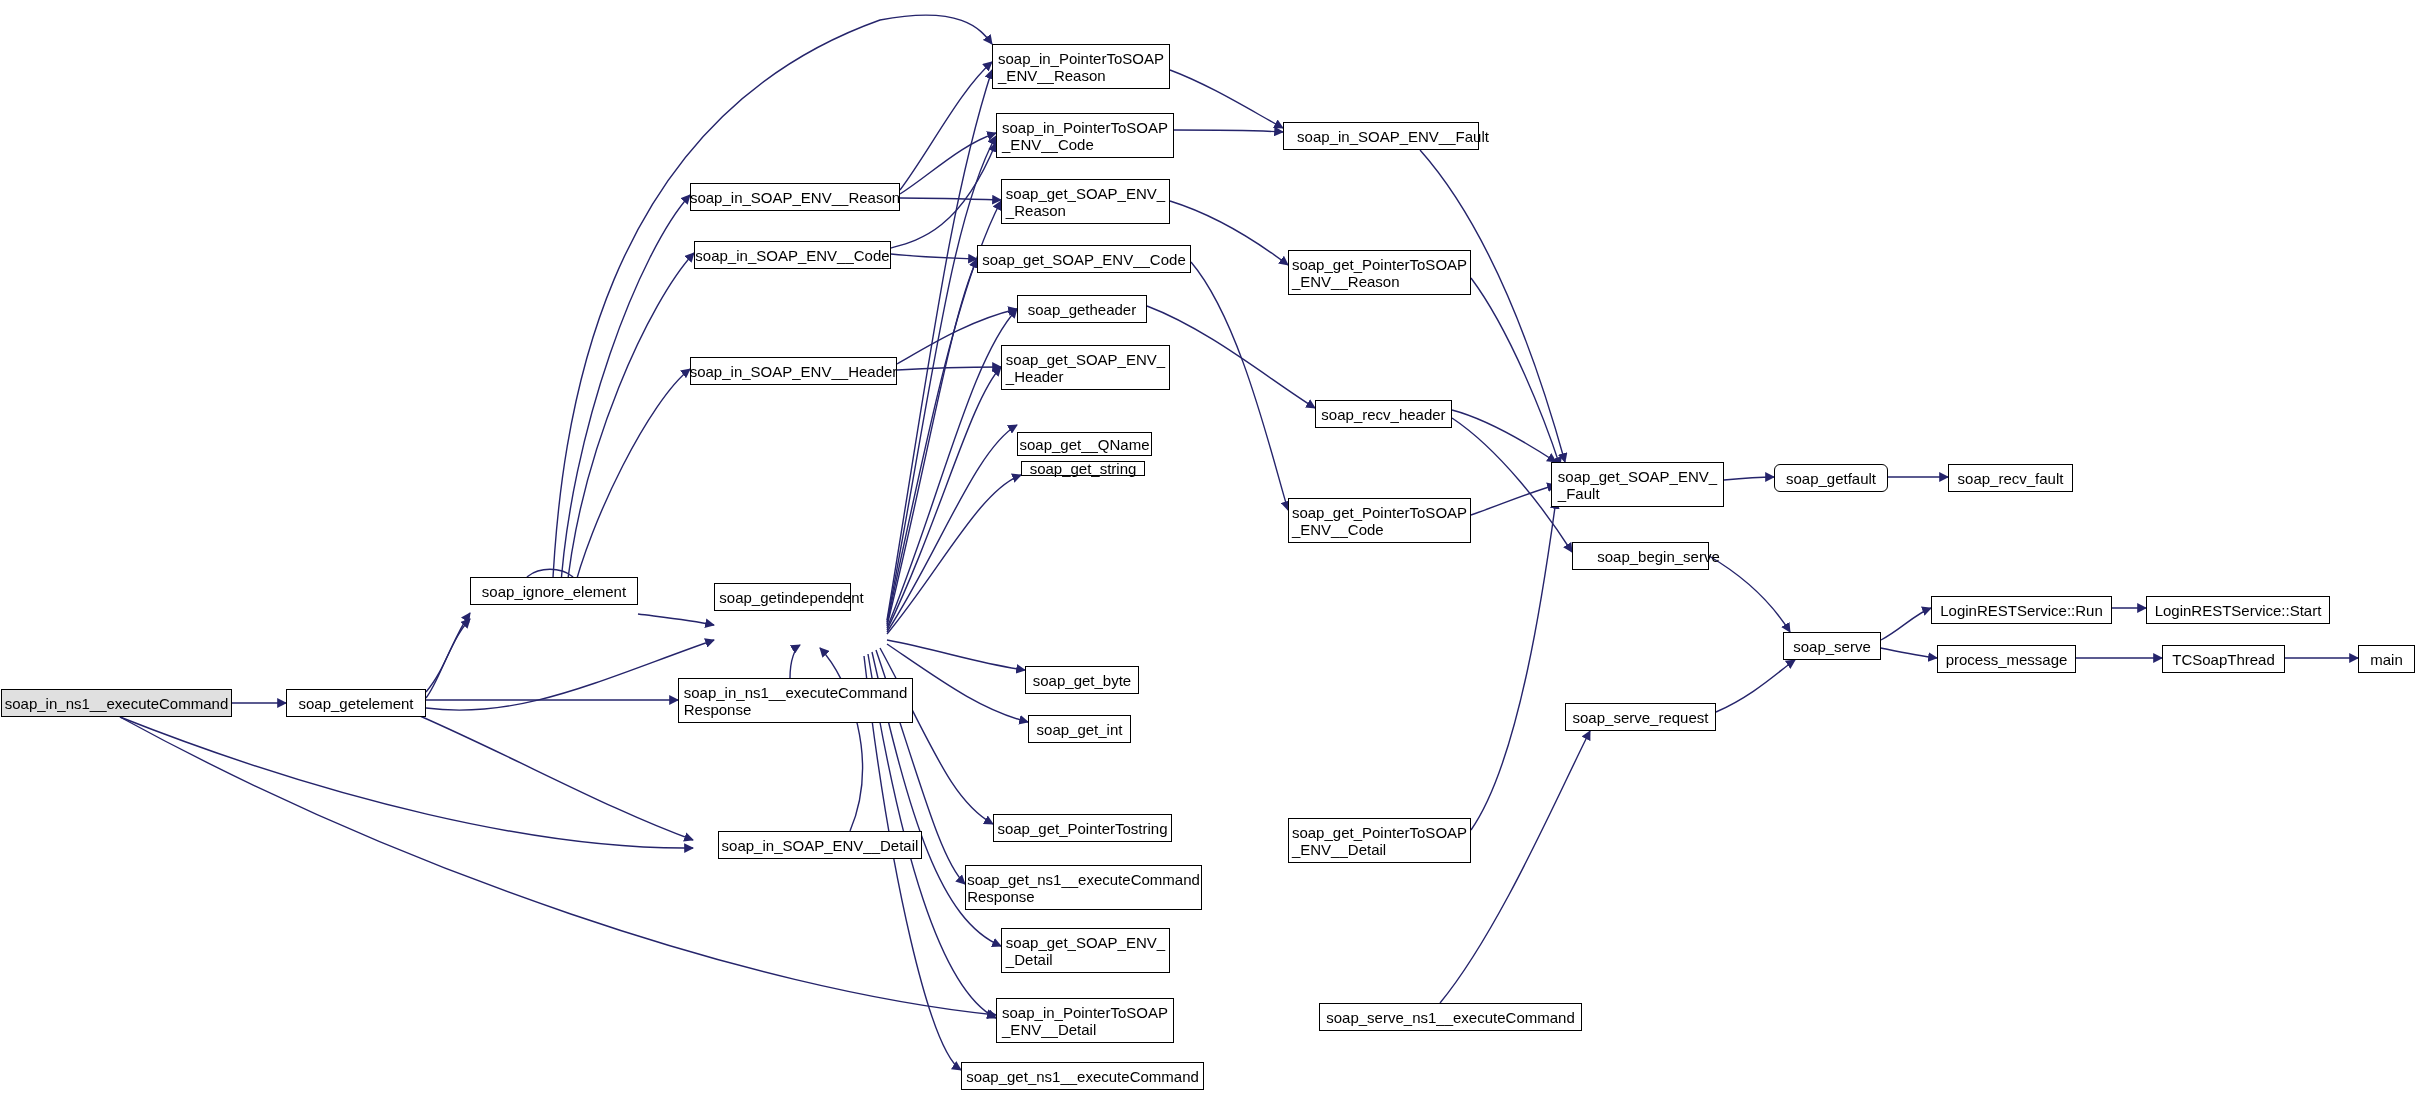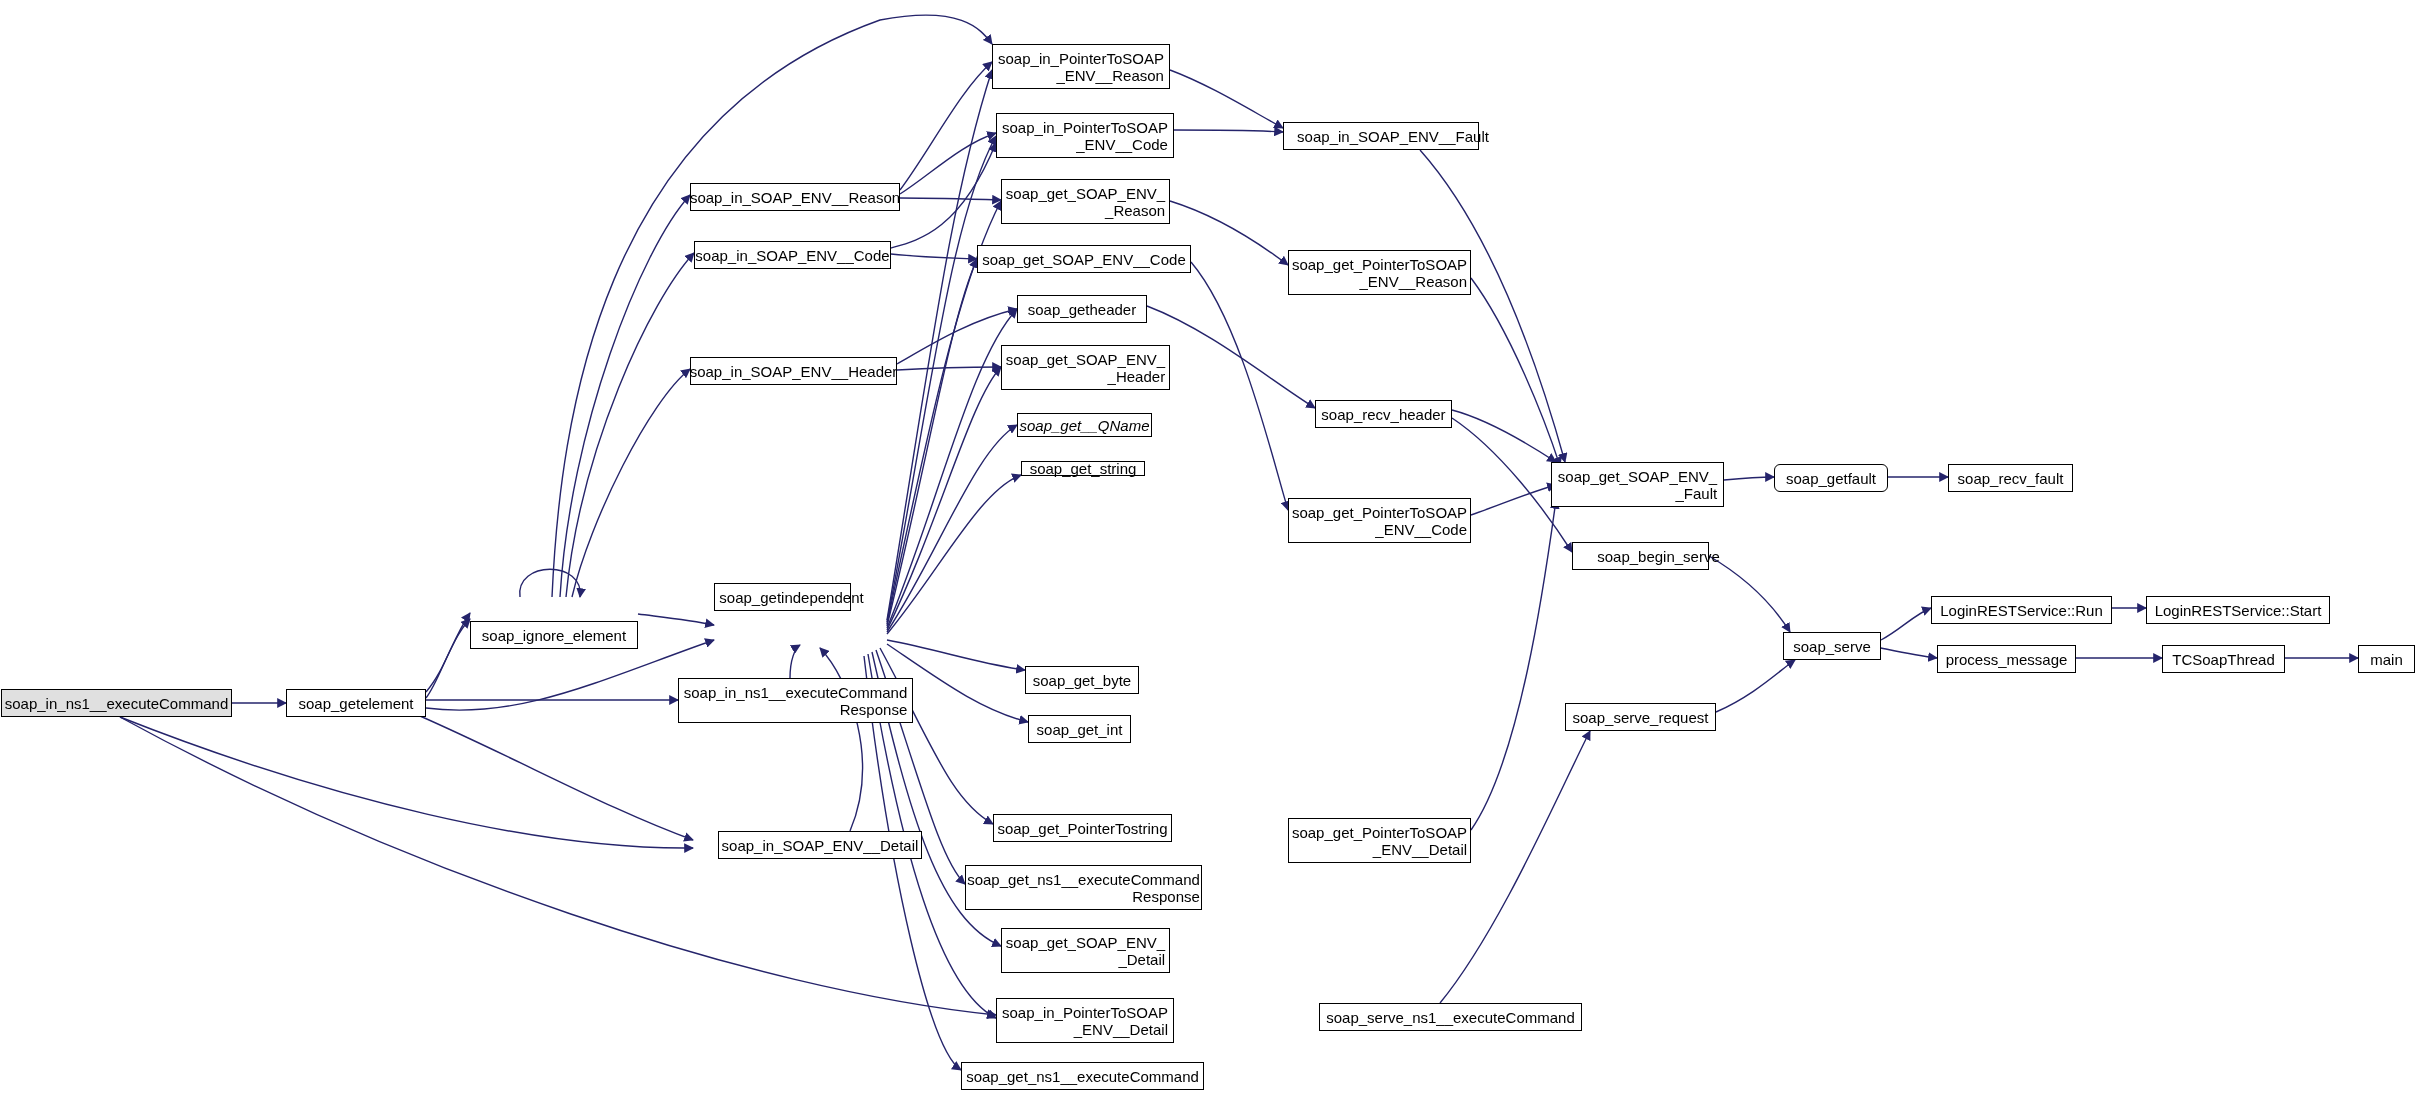--- a/index.html
+++ b/index.html
@@ -24,21 +24,21 @@
     pointer-events: none;
   }
   .node {
     position: absolute;
     box-sizing: border-box;
     border: 1px solid #000000;
     background: #ffffff;
     color: #000000;
     font-size: 15px;
     line-height: 17px;
-    text-align: right;
+    text-align: left;
     display: flex;
     align-items: center;
     justify-content: center;
     white-space: pre-line;
     letter-spacing: 0px;
     z-index: 2;
   }
 </style>
 </head>
 <body>
@@ -145,39 +145,39 @@
       <path d="M 2112 608 C 2126 608 2136 608 2146 608"></path>
 
       <path d="M 2076 658 C 2110 658 2140 658 2162 658"></path>
 
       <path d="M 2285 658 C 2320 658 2340 658 2358 658"></path>
     </g>
   </svg>
 
   <div class="node" style="left:1px;top:689px;width:231px;height:28px;background:#e0e0e0;"><span>soap_in_ns1__executeCommand</span></div>
   <div class="node" style="left:286px;top:689px;width:140px;height:28px;"><span>soap_getelement</span></div>
-  <div class="node" style="left:470px;top:621px;width:168px;height:28px;"><span>soap_ignore_element</span></div>
+  <div class="node" style="left:470px;top:577px;width:168px;height:28px;"><span>soap_ignore_element</span></div>
   <div class="node" style="left:714px;top:583px;width:137px;height:28px;padding-left:18px;"><span>soap_getindependent</span></div>
   <div class="node" style="left:678px;top:678px;width:235px;height:45px;"><span>soap_in_ns1__executeCommand
 Response</span></div>
   <div class="node" style="left:693px;top:831px;width:204px;height:28px;margin-left:25px;"><span>soap_in_SOAP_ENV__Detail</span></div>
   <div class="node" style="left:690px;top:183px;width:210px;height:28px;"><span>soap_in_SOAP_ENV__Reason</span></div>
   <div class="node" style="left:694px;top:241px;width:197px;height:28px;"><span>soap_in_SOAP_ENV__Code</span></div>
   <div class="node" style="left:690px;top:357px;width:207px;height:28px;"><span>soap_in_SOAP_ENV__Header</span></div>
   <div class="node" style="left:992px;top:44px;width:178px;height:45px;"><span>soap_in_PointerToSOAP
 _ENV__Reason</span></div>
   <div class="node" style="left:996px;top:113px;width:178px;height:45px;"><span>soap_in_PointerToSOAP
 _ENV__Code</span></div>
   <div class="node" style="left:1001px;top:179px;width:169px;height:45px;"><span>soap_get_SOAP_ENV_
 _Reason</span></div>
   <div class="node" style="left:977px;top:245px;width:214px;height:28px;"><span>soap_get_SOAP_ENV__Code</span></div>
   <div class="node" style="left:1017px;top:295px;width:130px;height:28px;"><span>soap_getheader</span></div>
   <div class="node" style="left:1001px;top:345px;width:169px;height:45px;"><span>soap_get_SOAP_ENV_
 _Header</span></div>
-  <div class="node" style="left:1017px;top:413px;width:135px;height:24px;font-style:italic;"><span>soap_get__QName</span></div>
+  <div class="node" style="left:1017px;top:432px;width:135px;height:24px;"><span>soap_get__QName</span></div>
   <div class="node" style="left:1021px;top:461px;width:124px;height:15px;"><span>soap_get_string</span></div>
   <div class="node" style="left:1025px;top:666px;width:114px;height:28px;"><span>soap_get_byte</span></div>
   <div class="node" style="left:1028px;top:715px;width:103px;height:28px;"><span>soap_get_int</span></div>
   <div class="node" style="left:993px;top:814px;width:179px;height:28px;"><span>soap_get_PointerTostring</span></div>
   <div class="node" style="left:965px;top:865px;width:237px;height:45px;"><span>soap_get_ns1__executeCommand
 Response</span></div>
   <div class="node" style="left:1001px;top:928px;width:169px;height:45px;"><span>soap_get_SOAP_ENV_
 _Detail</span></div>
   <div class="node" style="left:996px;top:998px;width:178px;height:45px;"><span>soap_in_PointerToSOAP
 _ENV__Detail</span></div>

